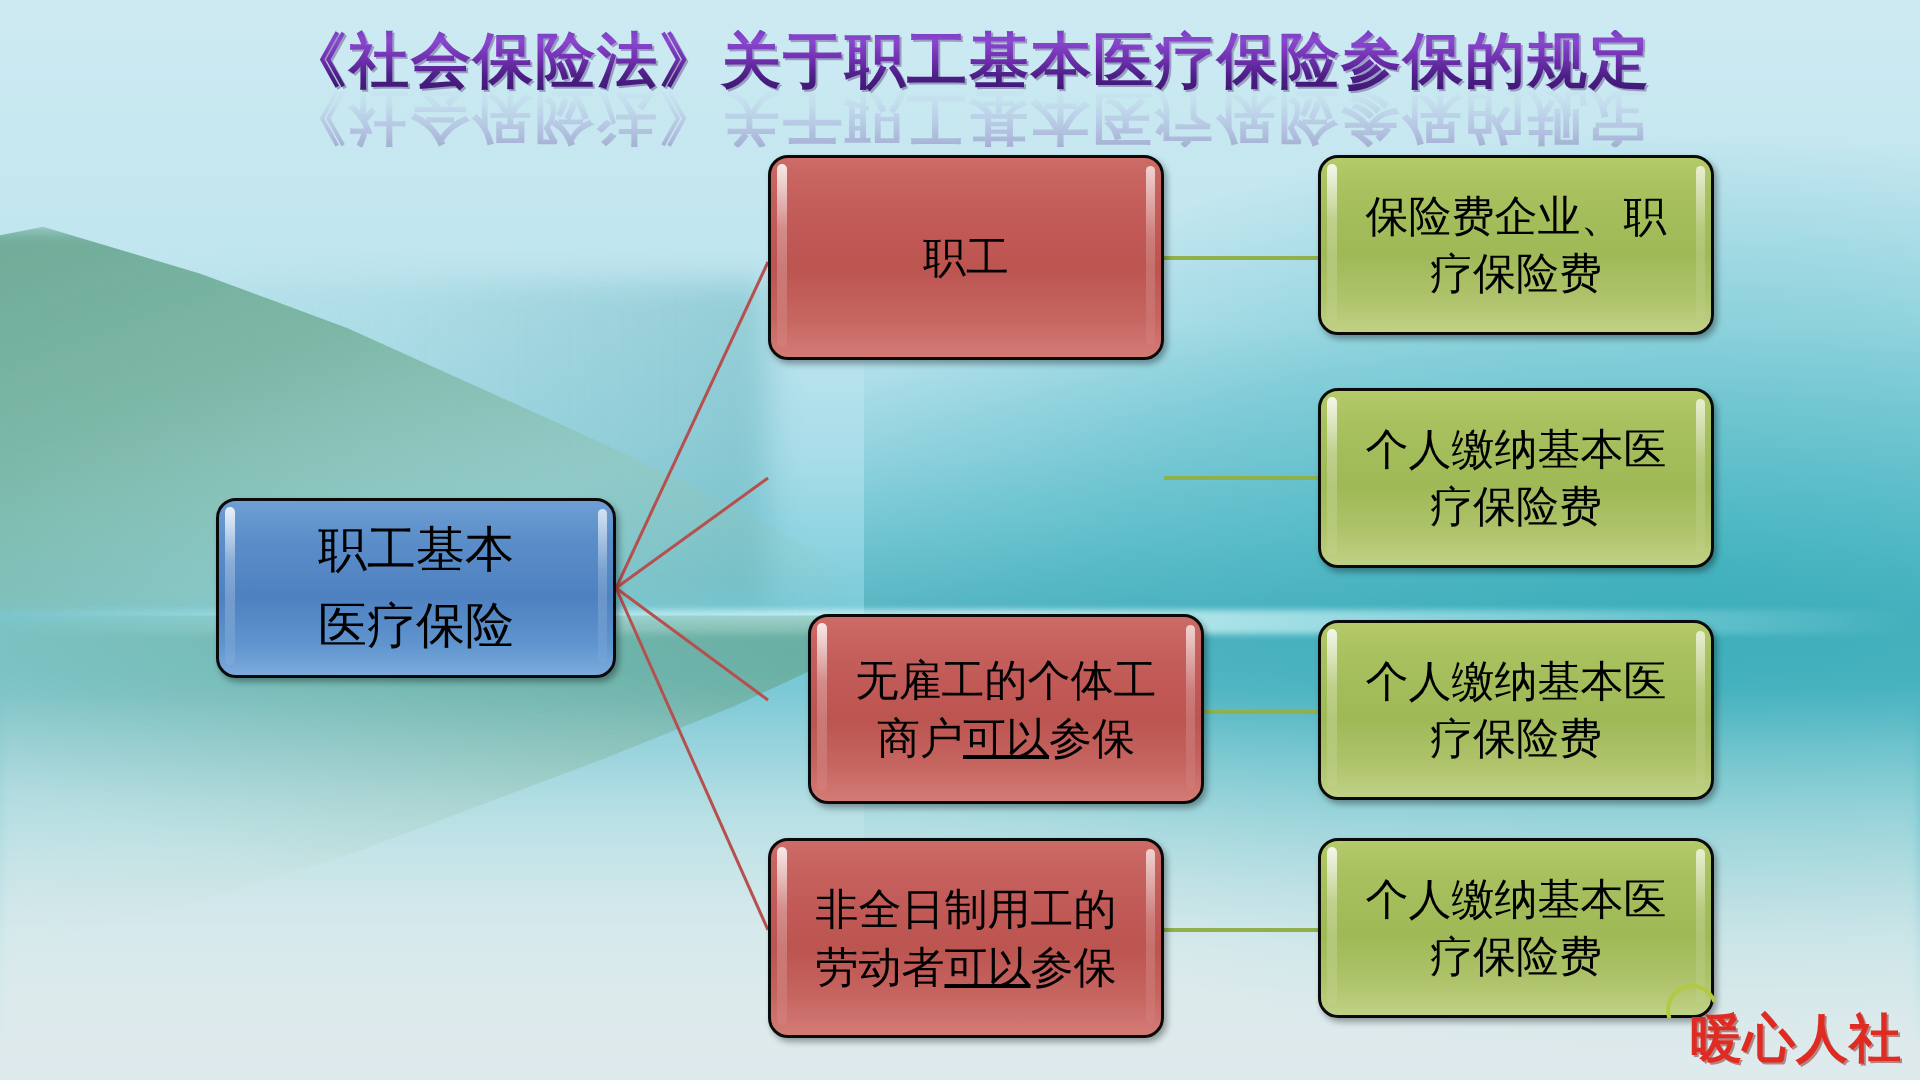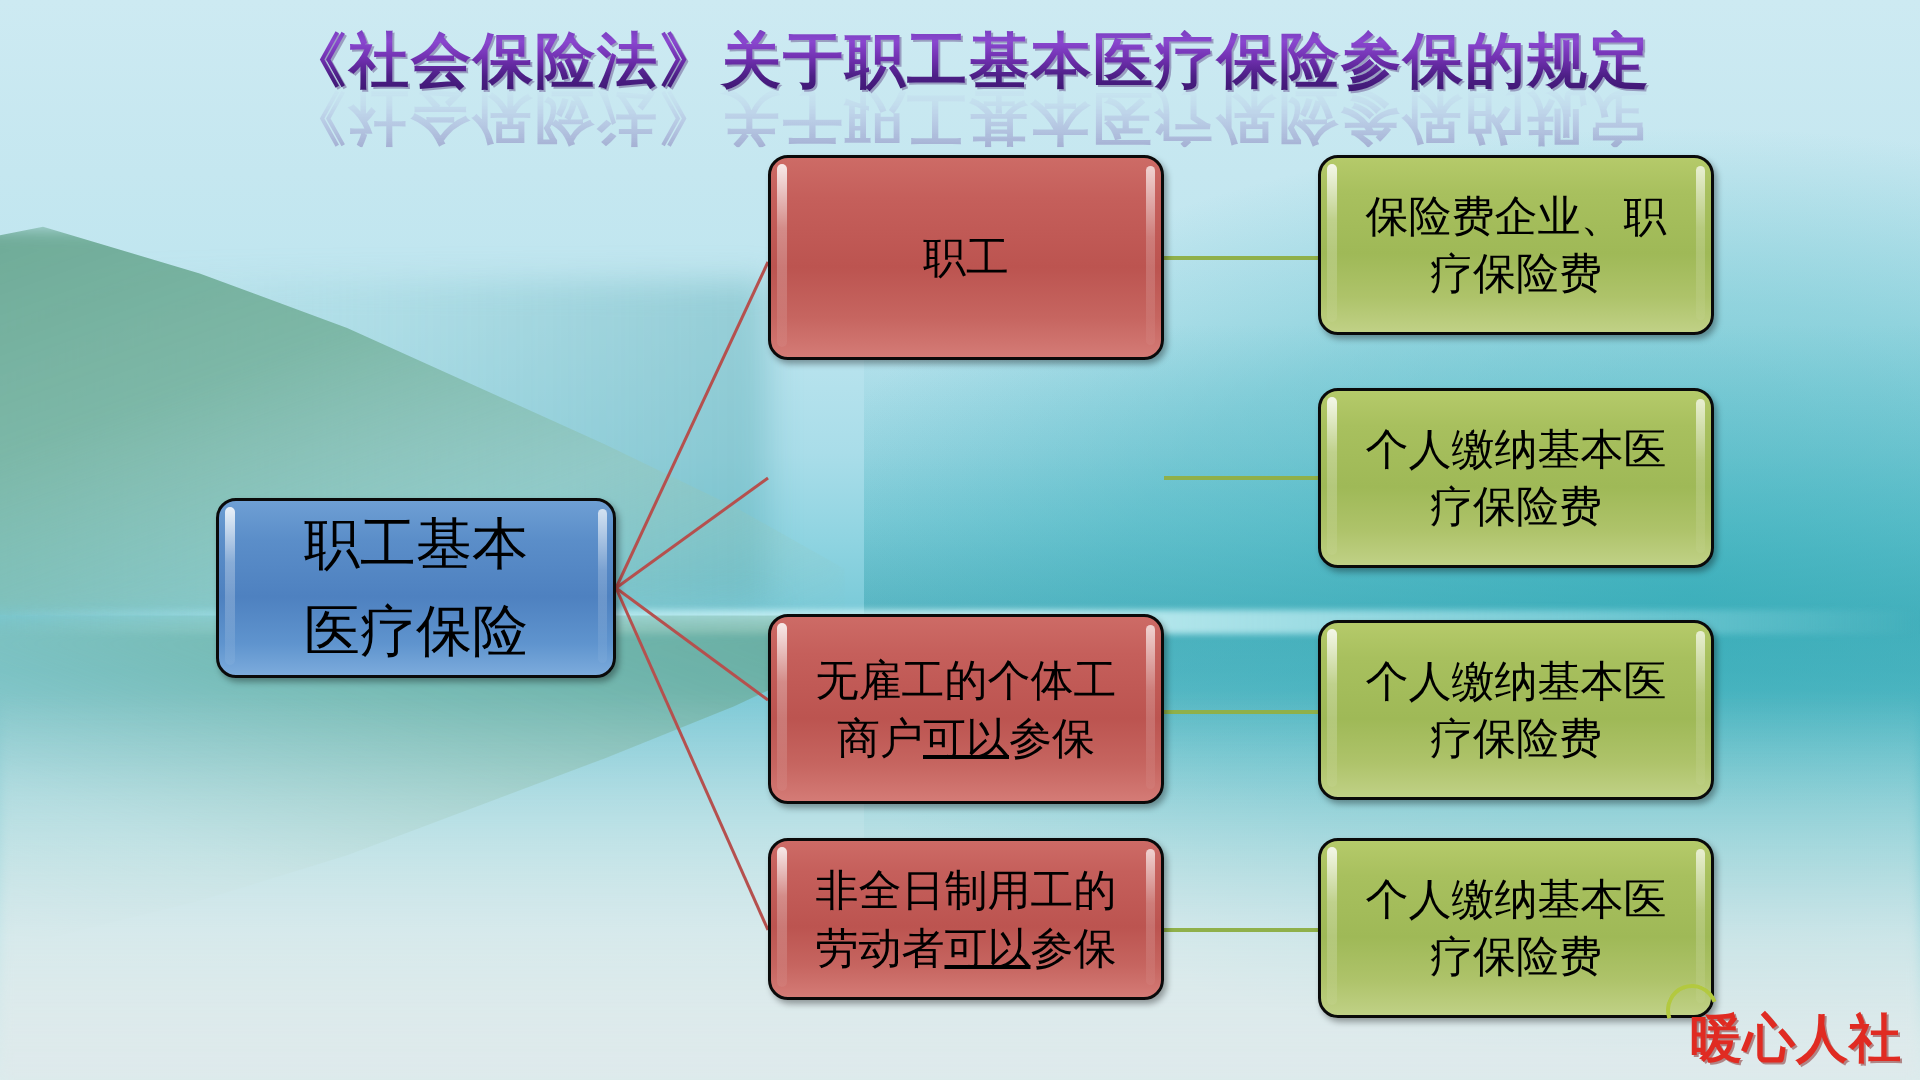--- a/index.html
+++ b/index.html
@@ -132,21 +132,21 @@
     content:"";position:absolute;
     right:6px;top:8px;width:9px;bottom:12px;
     border-radius:8px;
     background:linear-gradient(to bottom, rgba(255,255,255,.70) 0%, rgba(255,255,255,.22) 40%, rgba(255,255,255,.04) 100%);
     pointer-events:none;
   }
 
   
   .node-root{
     background:linear-gradient(to bottom,#6e9fd4 0%,#5b8ec9 22%,#4e81c0 55%,#5f94ce 82%,#7cabdc 100%);
-    font-size:56px;line-height:1.55;
+    font-size:49px;line-height:1.55;
   }
   
   .node-red{
     background:linear-gradient(to bottom,#cd6b66 0%,#c55f5b 20%,#bc5450 55%,#c66560 80%,#d47b76 100%);
     font-size:43px;line-height:1.5;
   }
   .node-red.two-tight{line-height:1.35;}
   
   .node-green{
     background:linear-gradient(to bottom,#b5ca6a 0%,#a8c05e 20%,#9fb957 55%,#aec36a 80%,#c0d186 100%);
@@ -214,26 +214,26 @@
   <div class="node node-root" style="left:216px;top:498px;width:400px;height:180px;">
     <span class="line">职工基本</span>
     <span class="line">医疗保险</span>
   </div>
 
   <div class="node node-red" style="left:768px;top:155px;width:396px;height:205px;">
     <span class="line">职工</span>
   </div>
 
 
-  <div class="node node-red two-tight" style="left:768px;top:614px;width:396px;height:190px;">
+  <div class="node node-red two-tight" style="left:808px;top:614px;width:396px;height:190px;">
     <span class="line">无雇工的个体工</span>
     <span class="line"><span>商户</span><u>可以</u><span>参保</span></span>
   </div>
 
-  <div class="node node-red two-tight" style="left:768px;top:838px;width:396px;height:162px;">
+  <div class="node node-red two-tight" style="left:768px;top:838px;width:396px;height:200px;">
     <span class="line">非全日制用工的</span>
     <span class="line"><span>劳动者</span><u>可以</u><span>参保</span></span>
   </div>
 
   <div class="node node-green" style="left:1318px;top:155px;width:396px;height:180px;">
     <span class="line">保险费企业、职</span>
     <span class="line">疗保险费</span>
   </div>
 
   <div class="node node-green" style="left:1318px;top:388px;width:396px;height:180px;">

